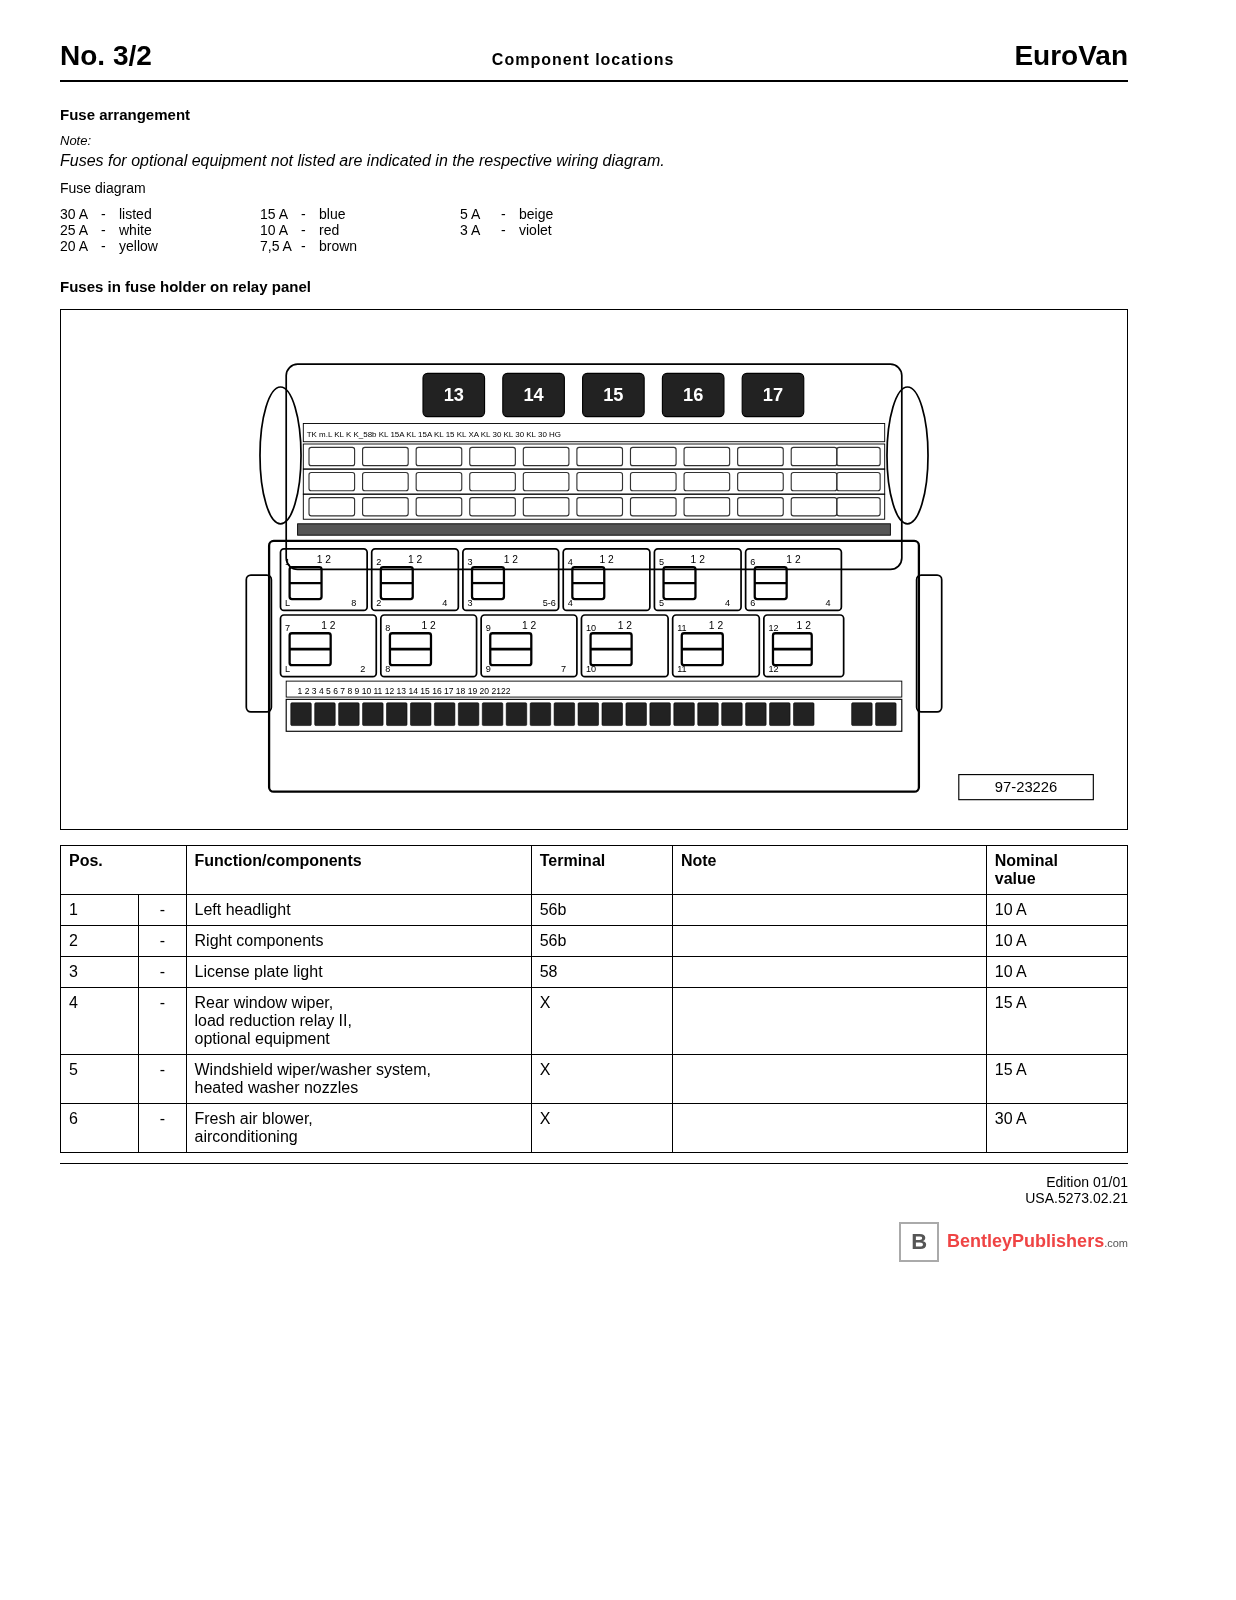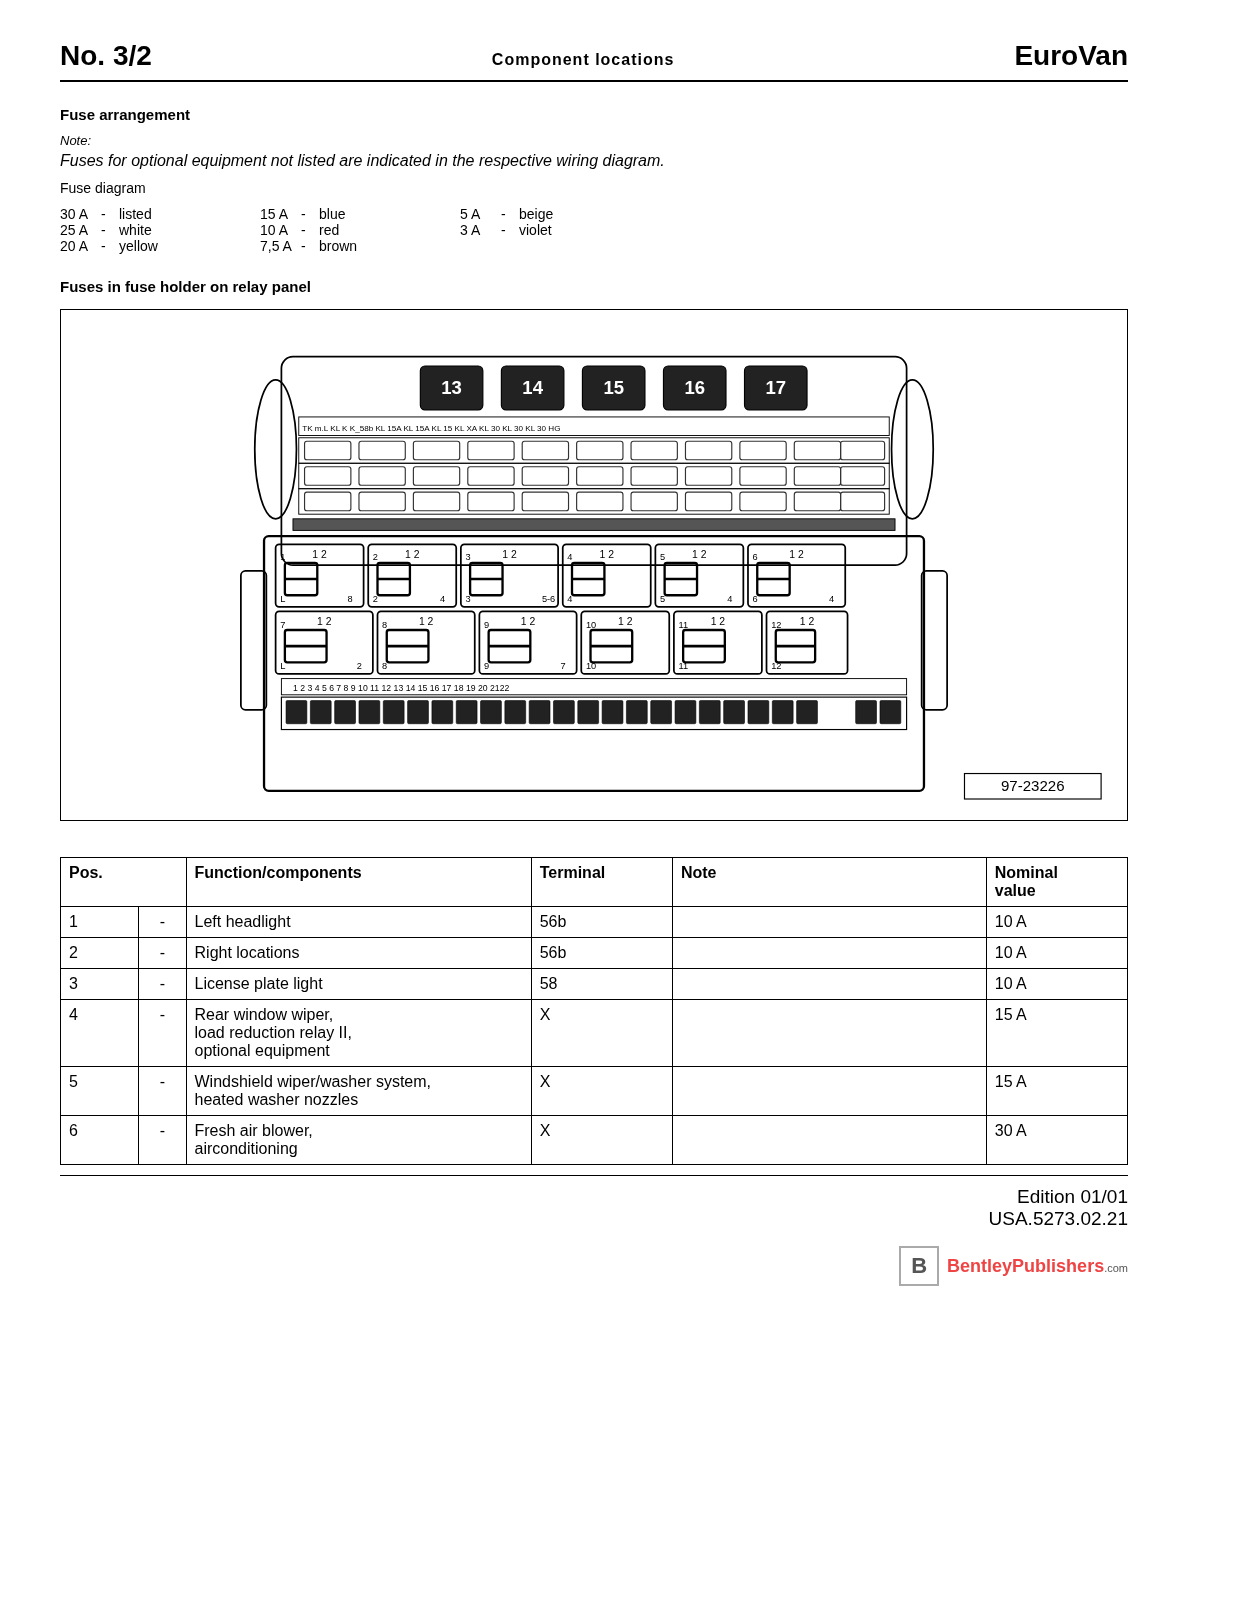--- a/index.html
+++ b/index.html
@@ -81,22 +81,22 @@
     }
     
     .fuses-section-title {
       font-size: 15px;
       font-weight: bold;
       margin-bottom: 14px;
     }
     
     .diagram-box {
       border: 1.5px solid #000;
-      padding: 12px;
-      margin-bottom: 36px;
+      padding: 20px;
+      margin-bottom: 15px;
       position: relative;
       background: #fff;
     }
     .diagram-inner {
       display: flex;
       flex-direction: column;
       align-items: center;
     }
     
     .diagram-svg {
@@ -146,21 +146,21 @@
     .footer {
       border-top: 1.5px solid #000;
       padding-top: 10px;
       display: flex;
       justify-content: flex-end;
       align-items: flex-start;
       margin-top: 10px;
     }
     .footer-right {
       text-align: right;
-      font-size: 19px;
+      font-size: 14px;
     }
     
     .publisher {
       display: flex;
       justify-content: flex-end;
       align-items: center;
       margin-top: 16px;
       gap: 10px;
     }
     .publisher-logo {
@@ -510,21 +510,21 @@
         <td>1</td>
         <td>-</td>
         <td>Left headlight</td>
         <td>56b</td>
         <td></td>
         <td>10 A</td>
       </tr>
       <tr>
         <td>2</td>
         <td>-</td>
-        <td>Right locations</td>
+        <td>Right components</td>
         <td>56b</td>
         <td></td>
         <td>10 A</td>
       </tr>
       <tr>
         <td>3</td>
         <td>-</td>
         <td>License plate light</td>
         <td>58</td>
         <td></td>

